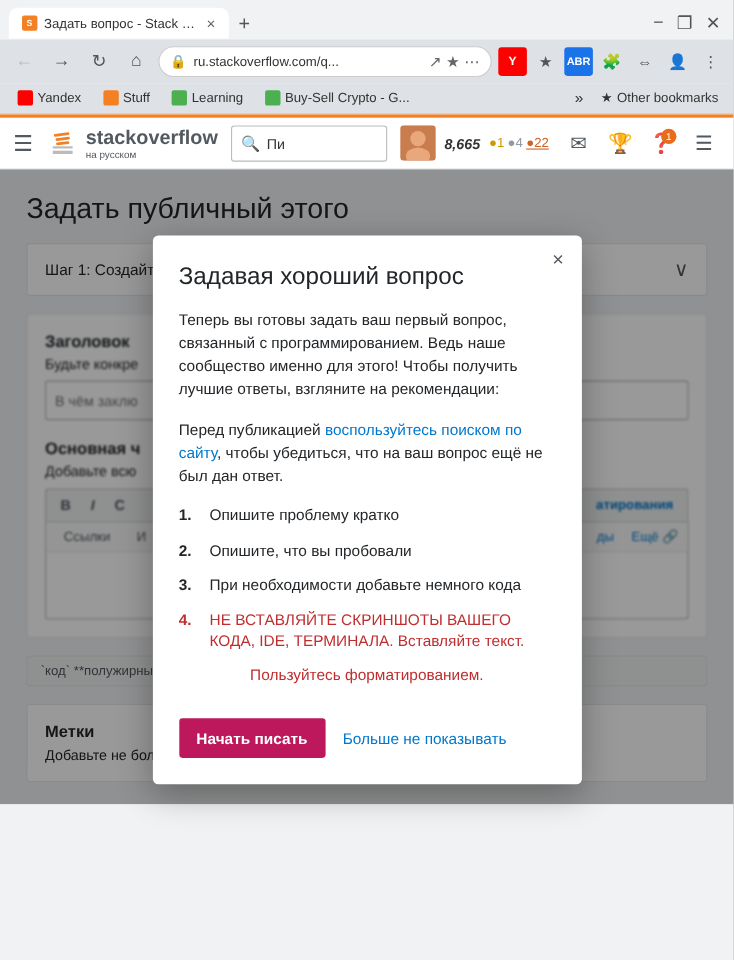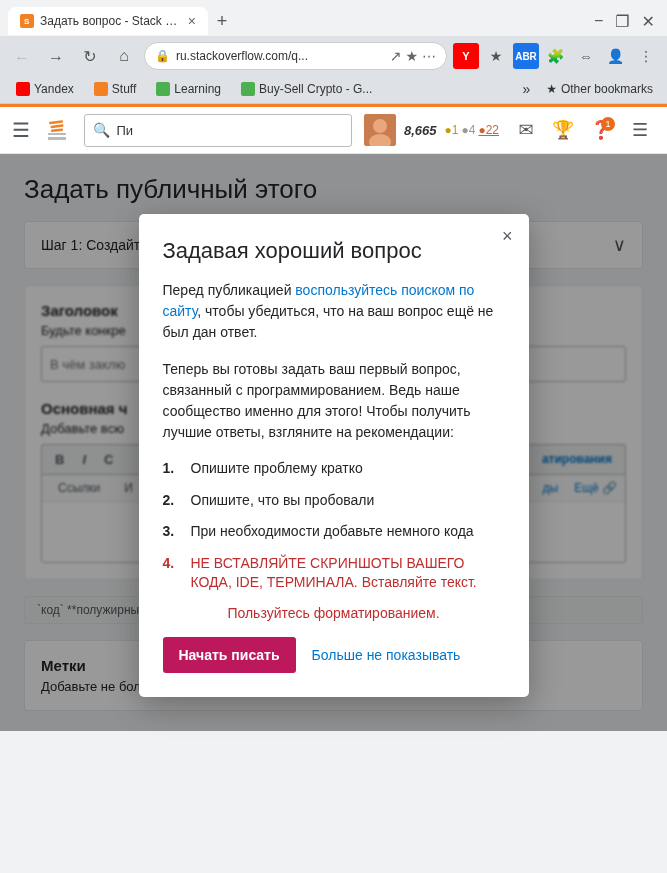--- a/index.html
+++ b/index.html
@@ -88,21 +88,21 @@
     .modal-title { font-size: 22px; font-weight: normal; color: #232629; margin-bottom: 16px; }
     .modal-text { font-size: 14px; color: #232629; line-height: 1.5; margin-bottom: 16px; }
     .modal-link { color: #0077cc; text-decoration: none; }
     .modal-list { margin: 12px 0; padding: 0; list-style: none; }
     .modal-list li { font-size: 14px; color: #232629; margin-bottom: 12px; display: flex; gap: 8px; align-items: flex-start; line-height: 1.4; }
     .list-num { font-weight: bold; min-width: 20px; }
     .list-num-1 { color: #232629; }
     .list-num-2 { color: #232629; }
     .list-num-3 { color: #232629; }
     .list-num-4 { color: #c02d2e; }
-    .modal-warning-sub { font-size: 14px; color: #c02d2e; text-align: center; margin-bottom: 16px; }
+    .modal-warning-sub { font-size: 14px; color: #c02d2e; text-align: center; margin-bottom: 32px; }
     .modal-footer { display: flex; align-items: center; gap: 16px; margin-top: 12px; }
     .btn-primary { background: #be185d; color: #fff; border: none; border-radius: 3px; padding: 10px 16px; font-size: 14px; cursor: pointer; font-weight: bold; white-space: nowrap; }
     .btn-link { background: none; border: none; color: #0077cc; font-size: 14px; cursor: pointer; text-decoration: none; }
   </style>
 </head>
 <body>
 
 <div>
 
   <div class="browser-titlebar">
@@ -186,20 +186,24 @@
         <rect x="0" y="0" width="30" height="30" fill="none"></rect>
 
         <rect x="6" y="22" width="18" height="3" fill="#bcbbbb"></rect>
         <rect x="6" y="18" width="18" height="2" fill="#bcbbbb"></rect>
         <g transform="rotate(-7, 15, 15)">
           <rect x="8" y="6" width="14" height="2.5" rx="1" fill="#f48024"></rect>
           <rect x="9" y="10" width="13" height="2.5" rx="1" fill="#f48024"></rect>
           <rect x="9" y="14" width="12" height="2.5" rx="1" fill="#f48024"></rect>
         </g>
       </svg>
+    </div>
+    <div class="so-logo-text">
+      <span class="main">stackoverflow</span>
+      <span class="sub">на русском</span>
     </div>
   </div>
   <div class="so-search">
     <span class="so-search-icon">🔍</span>
     <input type="text" style="border: none; outline: none; font-size: 13px; width: 100%; color: rgb(51, 51, 51);" value="Пи">
   </div>
   <div class="so-user">
     <div class="so-avatar">
       <svg width="32" height="32" viewBox="0 0 32 32">
         <rect width="32" height="32" fill="#c97d4e"></rect>
@@ -270,25 +274,25 @@
       </div>
     </div>
   </div>
 
   <div class="modal-overlay">
     <div class="modal">
       <span class="modal-close">×</span>
       <div class="modal-title">Задавая хороший вопрос</div>
 
       <div class="modal-text">
+        <span>Теперь вы готовы задать ваш первый вопрос, связанный с программированием. Ведь наше сообщество именно для этого! Чтобы получить лучшие ответы, взгляните на рекомендации:</span>
+      </div>
+
+      <div class="modal-text">
         <span>Перед публикацией </span><a class="modal-link" href="#">воспользуйтесь поиском по сайту</a><span>, чтобы убедиться, что на ваш вопрос ещё не был дан ответ.</span>
-      </div>
-
-      <div class="modal-text">
-        <span>Теперь вы готовы задать ваш первый вопрос, связанный с программированием. Ведь наше сообщество именно для этого! Чтобы получить лучшие ответы, взгляните на рекомендации:</span>
       </div>
 
       <ol class="modal-list">
         <li>
           <span class="list-num list-num-1">1.</span>
           <span>Опишите проблему кратко</span>
         </li>
         <li>
           <span class="list-num list-num-2">2.</span>
           <span>Опишите, что вы пробовали</span>

